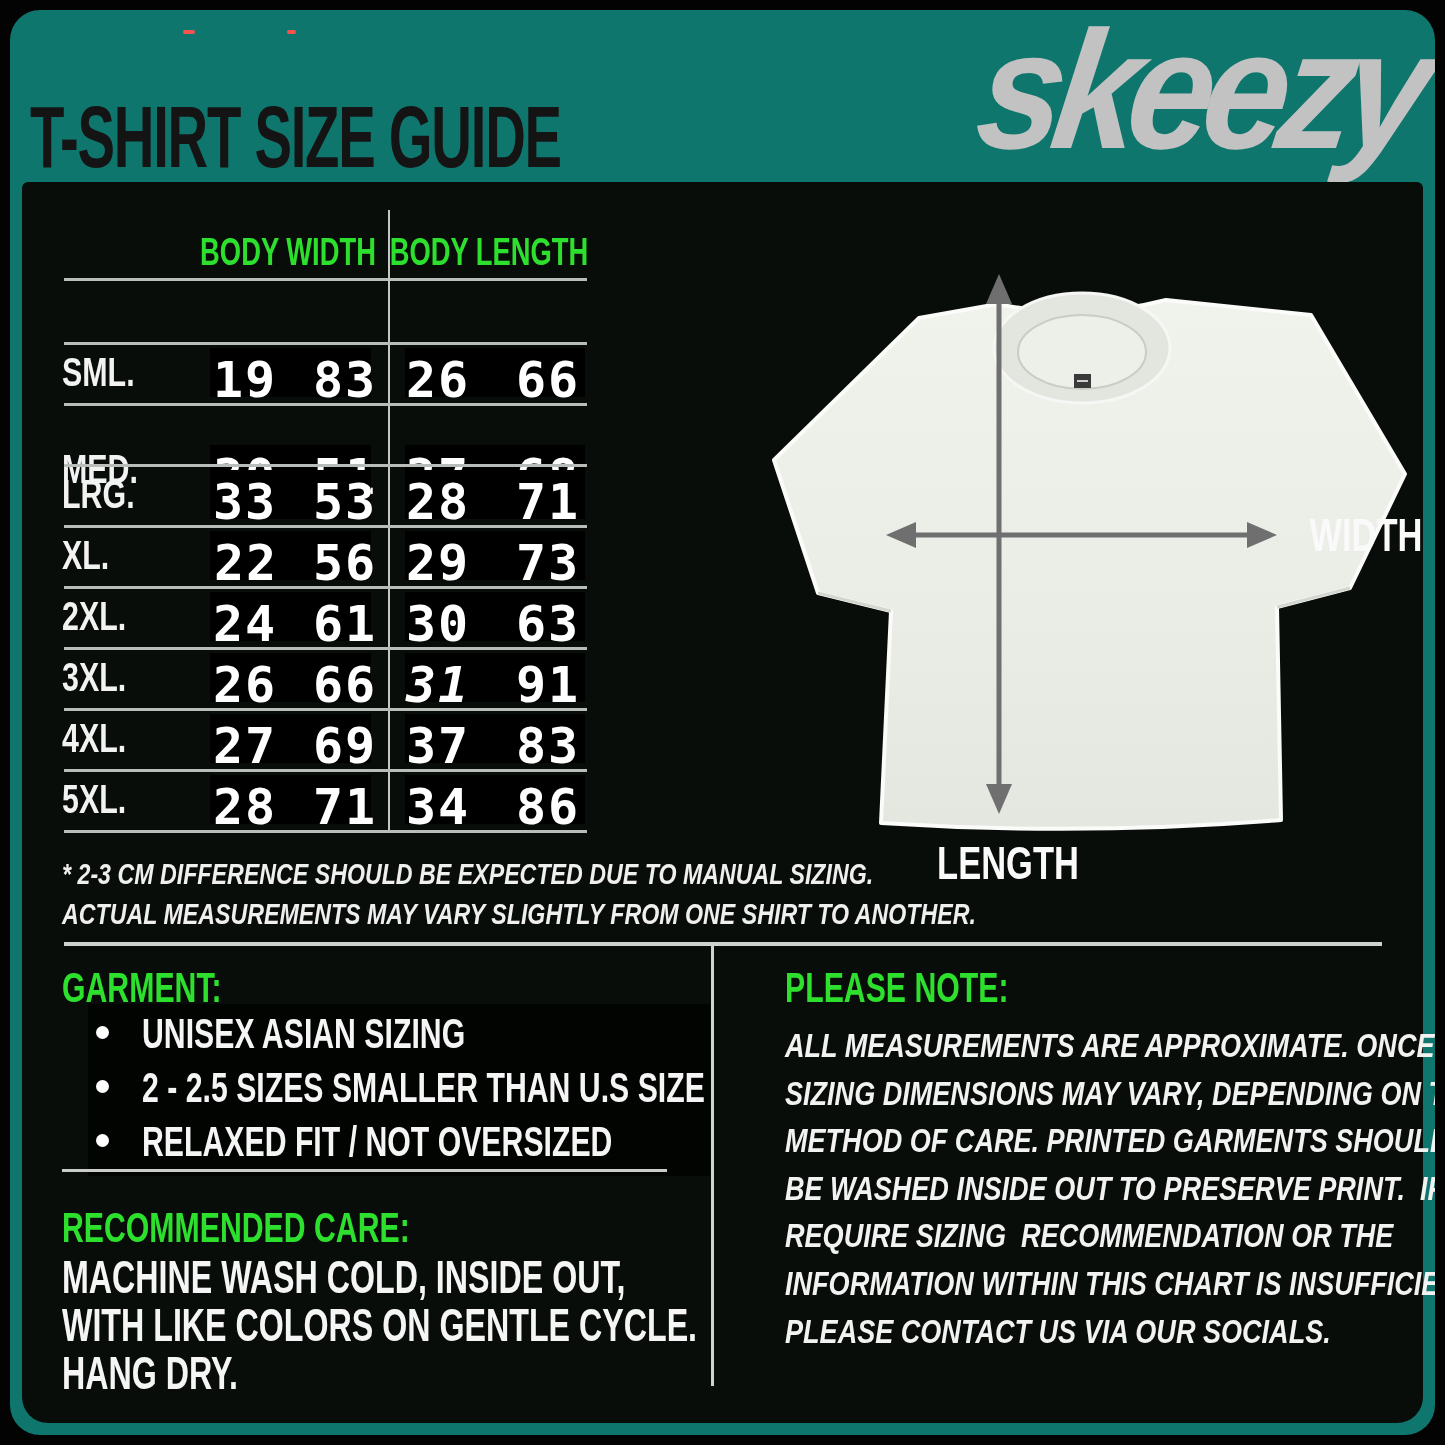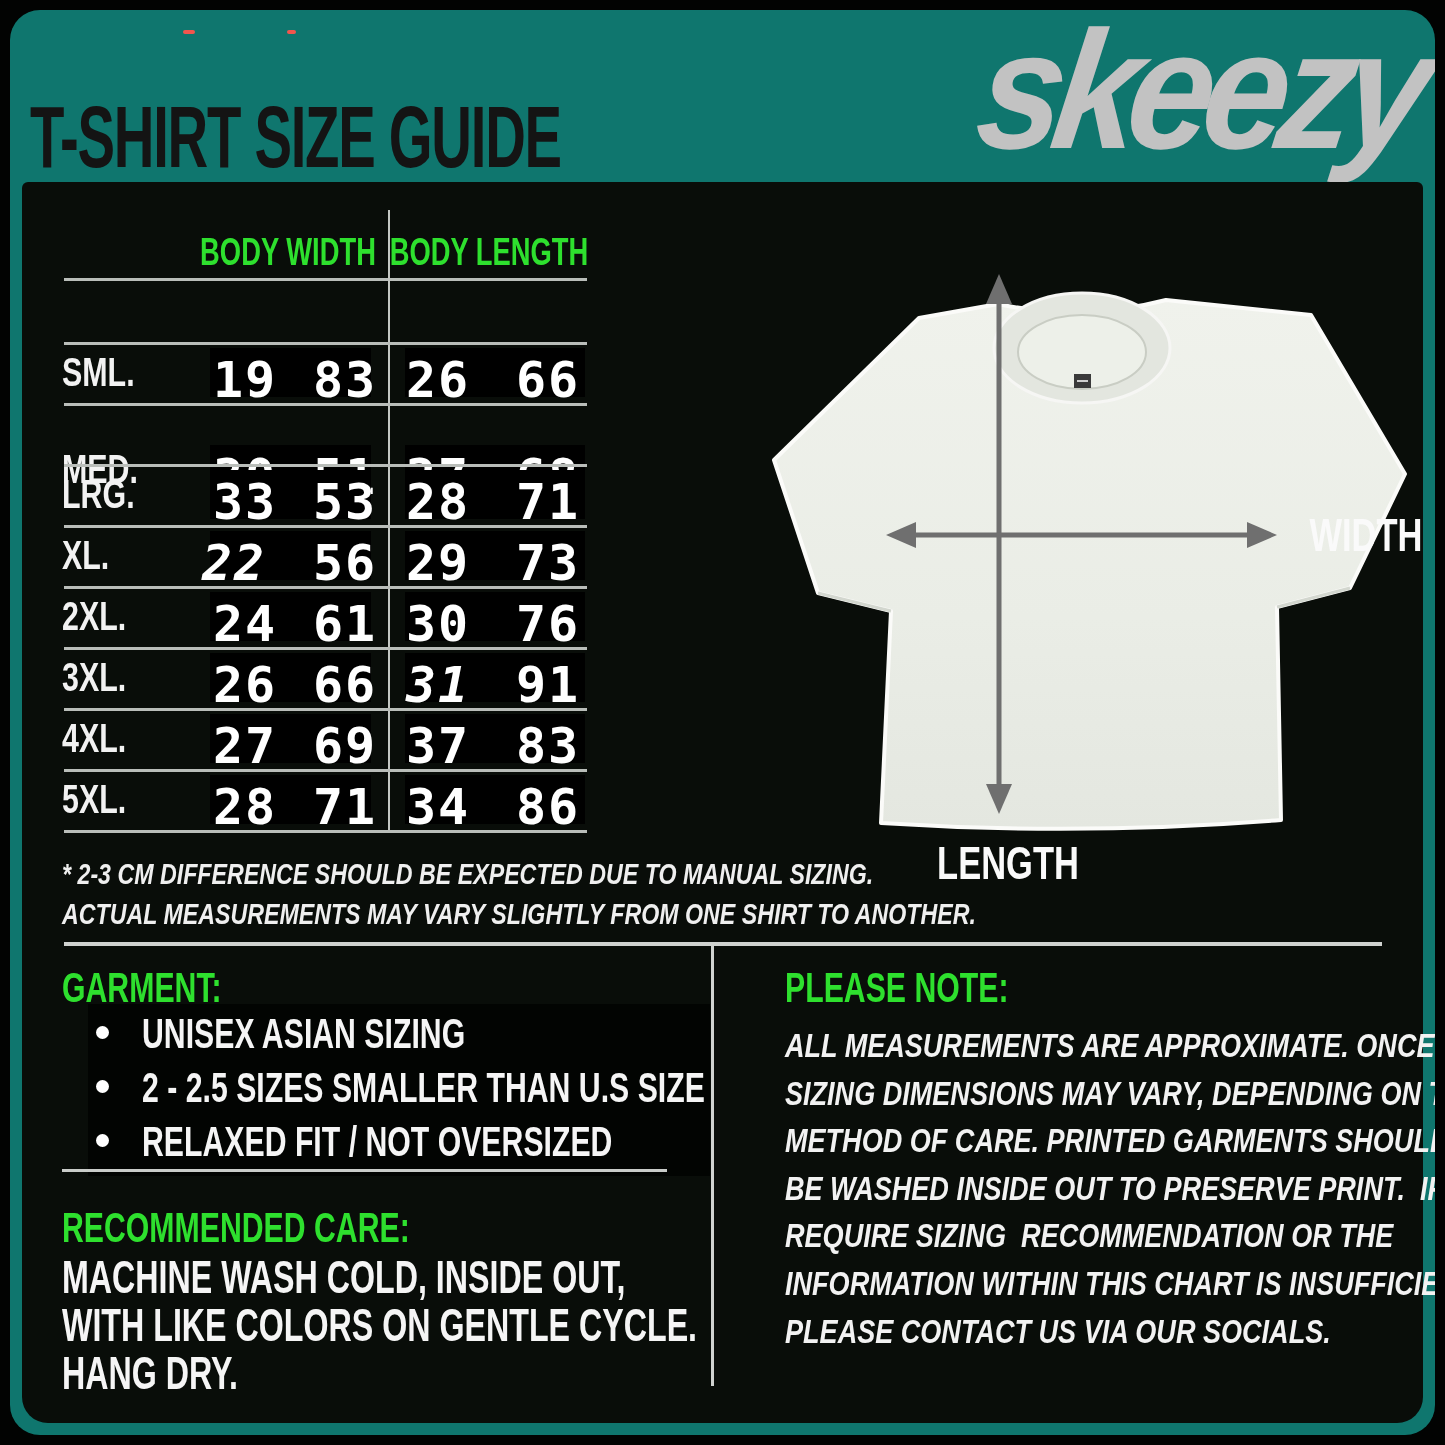--- a/index.html
+++ b/index.html
@@ -93,33 +93,33 @@
             <div class="pill p2"></div>
             <span class="num" style="left: 168px;">33</span>
             <span class="num" style="left: 268px;">53</span>
             <span class="num" style="left: 361px;">28</span>
             <span class="num" style="left: 471px;">71</span>
           </div>
           <div class="abs trow" style="top:343px;">
             <span class="tsize">XL.</span>
             <div class="pill p1"></div>
             <div class="pill p2"></div>
-            <span class="num" style="left: 157px; font-style: italic;">22</span>
+            <span class="num" style="left: 169px;">22</span>
             <span class="num" style="left: 268px;">56</span>
             <span class="num" style="left: 361px;">29</span>
             <span class="num" style="left: 471px;">73</span>
           </div>
           <div class="abs trow" style="top:404px;">
             <span class="tsize">2XL.</span>
             <div class="pill p1"></div>
             <div class="pill p2"></div>
             <span class="num" style="left: 168px;">24</span>
             <span class="num" style="left: 268px;">61</span>
             <span class="num" style="left: 361px;">30</span>
-            <span class="num" style="left: 471px;">76</span>
+            <span class="num" style="left: 471px;">63</span>
           </div>
           <div class="abs trow" style="top:465px;">
             <span class="tsize">3XL.</span>
             <div class="pill p1"></div>
             <div class="pill p2"></div>
             <span class="num" style="left: 168px;">26</span>
             <span class="num" style="left: 268px;">66</span>
             <span class="num" style="left: 361px; font-style: italic;">31</span>
             <span class="num" style="left: 471px;">91</span>
           </div>

